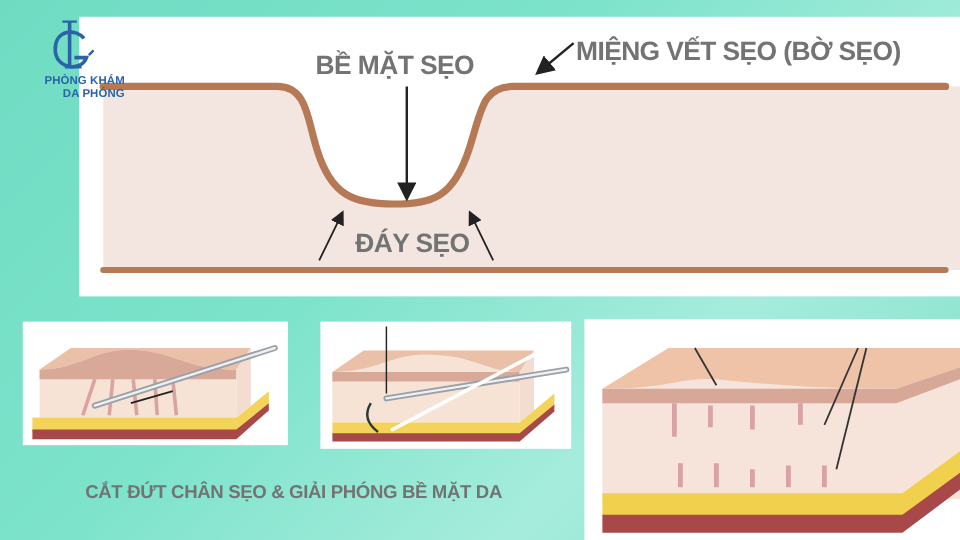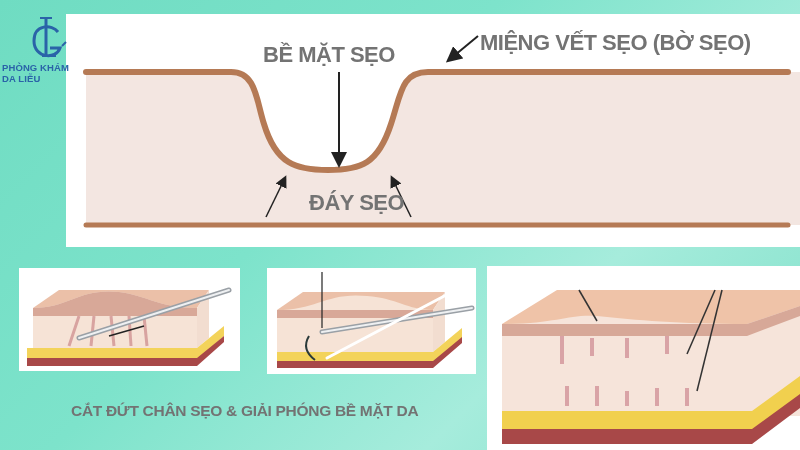--- a/index.html
+++ b/index.html
@@ -5,32 +5,32 @@
     html, body { margin: 0; padding: 0; }
     body {
       width: 800px; height: 450px; overflow: hidden; position: relative;
       background: linear-gradient(135deg, #6fdcc2 0%, #7de3cb 40%, #a6ecdc 70%, #7fe0c9 100%);
       font-family: "Liberation Sans", sans-serif;
     }
     .top-panel {
       position: absolute; left: 66px; top: 14px; width: 734px; height: 233px;
       background: #ffffff;
     }
-    .logo { position: absolute; left: 2px; top: 16px; width: 90px; height: 70px; text-align: left; }
+    .logo { position: absolute; left: 14px; top: 16px; width: 90px; height: 70px; text-align: right; }
     .logo svg { display: block; margin: 0 auto; }
     .logo-text {
       font-weight: bold; color: #2a63a8; font-size: 9.5px; line-height: 11px; letter-spacing: 0.1px;
     }
     .label {
       position: absolute; color: #737373; font-weight: bold; font-family: "Liberation Sans", sans-serif;
       letter-spacing: -0.5px; white-space: nowrap;
     }
     .lbl-surface { left: 263px; top: 42px; font-size: 22px; }
     .lbl-mouth { left: 480px; top: 30px; font-size: 22px; text-align: center; }
-    .lbl-bottom { left: 296px; top: 190px; font-size: 22px; margin-left: 13px; }
+    .lbl-bottom { left: 296px; top: 190px; font-size: 22px; }
     .caption { left: 71px; top: 402px; font-size: 15.5px; letter-spacing: -0.3px; }
     .svg-layer { position: absolute; left: 0; top: 0; }
     .card { position: absolute; background: #fff; }
     .card1 { left: 19px; top: 268px; width: 221px; height: 103px; }
     .card2 { left: 267px; top: 268px; width: 209px; height: 106px; }
     .card3 { left: 487px; top: 266px; width: 313px; height: 184px; }
   </style>
 </head>
 <body>
 
@@ -57,21 +57,21 @@
 
 <div class="logo">
   <svg width="50" height="46" viewBox="0 0 50 46">
     <path d="M24,2 L24,40" stroke="#2a63a8" stroke-width="3"></path>
     <path d="M18,2 L30,2" stroke="#2a63a8" stroke-width="2"></path>
     <path d="M36,16 C30,8 12,8 12,25 C12,42 34,44 38,32 L28,32" fill="none" stroke="#2a63a8" stroke-width="3"></path>
     <path d="M20,40 L34,40" stroke="#2a63a8" stroke-width="2"></path>
     <path d="M40,30 L44,26" stroke="#2a63a8" stroke-width="2"></path>
   </svg>
   <div class="logo-text">PHÒNG KHÁM</div>
-  <div class="logo-text">DA LIỄU</div>
+  <div class="logo-text">DA PHÓNG</div>
 </div>
 
 <div class="label lbl-surface">BỀ MẶT SẸO</div>
 <div class="label lbl-mouth">MIỆNG VẾT SẸO (BỜ SẸO)</div>
 <div class="label lbl-bottom">ĐÁY SẸO</div>
 
 <div class="card card1">
   <svg width="221" height="103" viewBox="0 0 221 103">
     <path d="M14,40 L40,22 L190,22 L178,40 Z" fill="#ebc0a8"></path>
     <path d="M14,40 C50,40 60,20 100,24 C130,28 140,40 178,40 L178,80 L14,80 Z" fill="#f6e3d6"></path>

